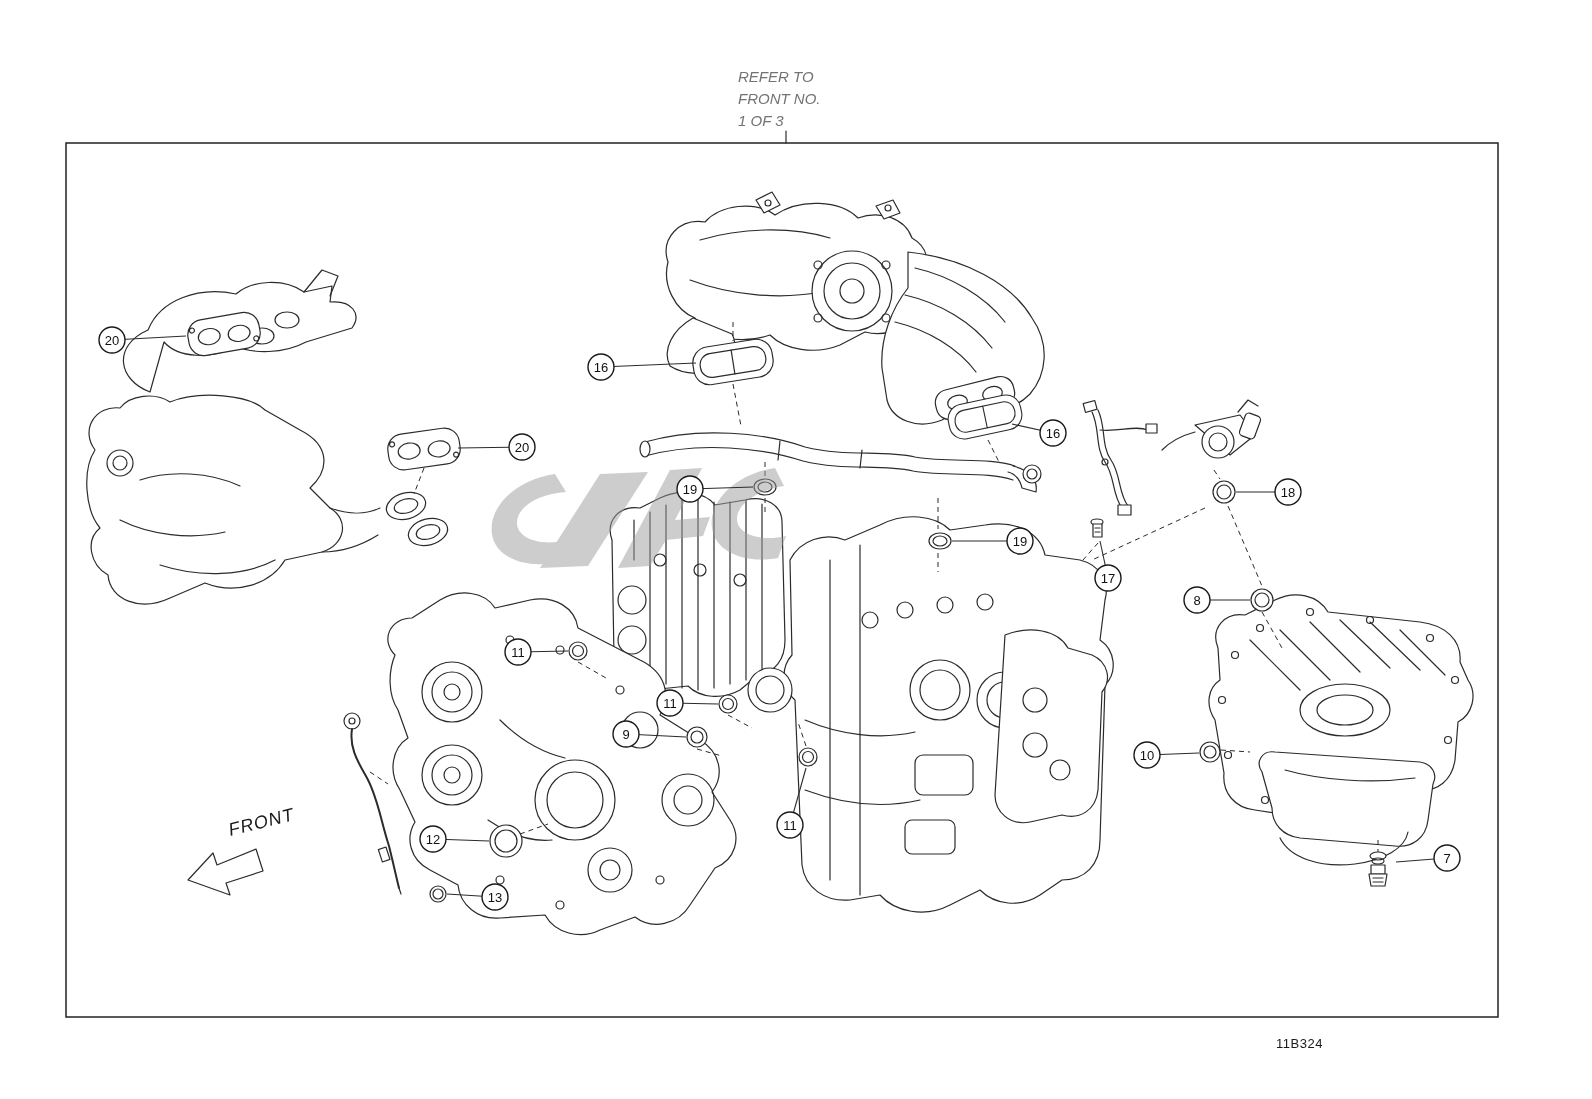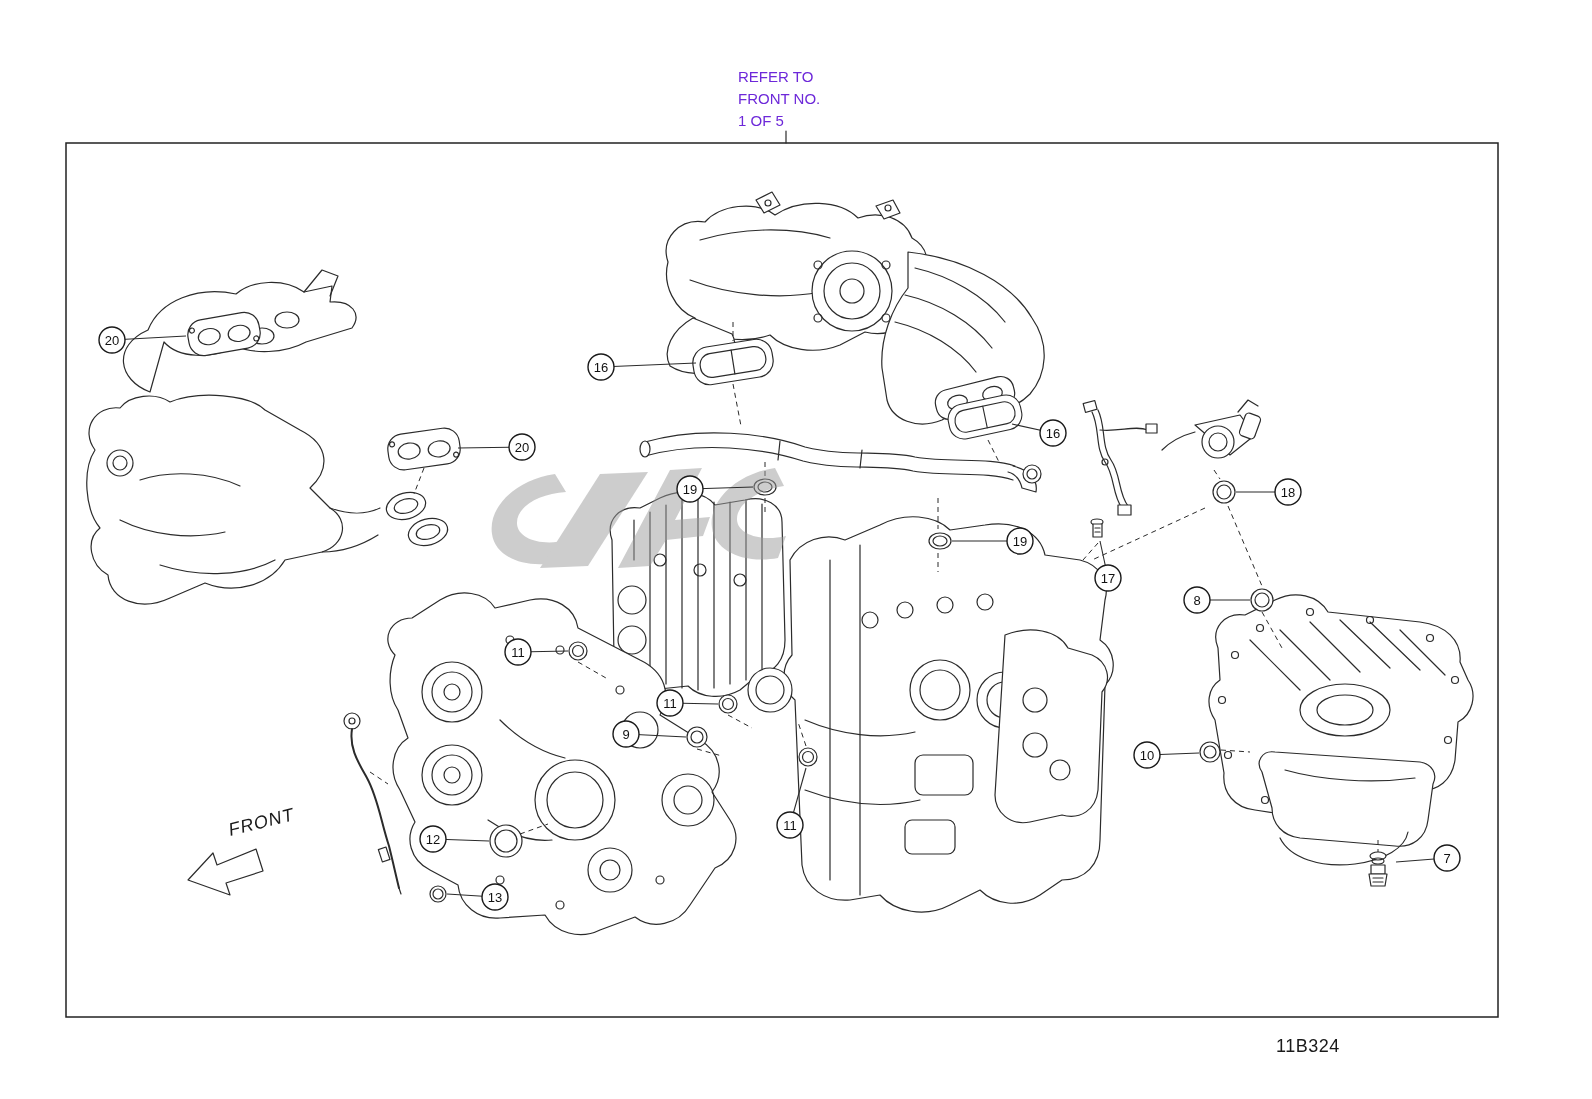--- a/index.html
+++ b/index.html
@@ -1,19 +1,19 @@
 <!DOCTYPE html>
 <html><head>
 <meta charset="utf-8">
 <style>
   html,body{margin:0;padding:0;background:#ffffff;}
   .stage{position:relative;width:1592px;height:1099px;background:#fff;overflow:hidden;
          font-family:"Liberation Sans",sans-serif;color:#111;}
-  .note{position:absolute;left:738px;top:66px;font-size:15px;line-height:22px;color:#6d28d9;}
-  .code{position:absolute;left:1276px;top:1036px;font-size:18px;letter-spacing:.5px;color:#1a1a1a;}
+  .note{position:absolute;left:738px;top:66px;font-size:15px;line-height:22px;color:#737373;font-style:italic;}
+  .code{position:absolute;left:1276px;top:1036px;font-size:13px;letter-spacing:.5px;color:#1a1a1a;}
   .front{position:absolute;left:228px;top:812px;font-style:italic;font-size:18px;letter-spacing:1px;
          transform:rotate(-14deg);color:#1a1a1a;}
   svg{position:absolute;left:0;top:0;}
   .ln{fill:none;stroke:#2b2b2b;stroke-width:1.2;stroke-linejoin:round;stroke-linecap:round;}
   .fw{fill:#ffffff;stroke:#2b2b2b;stroke-width:1.2;stroke-linejoin:round;}
   .thick{fill:none;stroke:#2b2b2b;stroke-width:2;stroke-linecap:round;}
   .dash{fill:none;stroke:#2b2b2b;stroke-width:1;stroke-dasharray:5 4;}
   .leader{stroke:#2b2b2b;stroke-width:1.1;}
   .callout-circle{fill:#ffffff;stroke:#1a1a1a;stroke-width:1.4;}
   .callout-num{font:13px "Liberation Sans",sans-serif;text-anchor:middle;fill:#111;}
@@ -21,21 +21,21 @@
   .wm{fill:#9c9c9c;}
 </style>
 </head>
 <body>
 
 <div class="stage">
 
   <div class="note">
     <div>REFER TO</div>
     <div>FRONT NO.</div>
-    <div>1 OF 5</div>
+    <div>1 OF 3</div>
   </div>
 
   <div class="code">11B324</div>
 
   <div class="front">FRONT</div>
 
   <svg width="1592" height="1099" viewBox="0 0 1592 1099">
     <defs>
       <g id="gasket-exh">
         <rect x="-36" y="-18" width="72" height="36" rx="15" class="fw"></rect>

